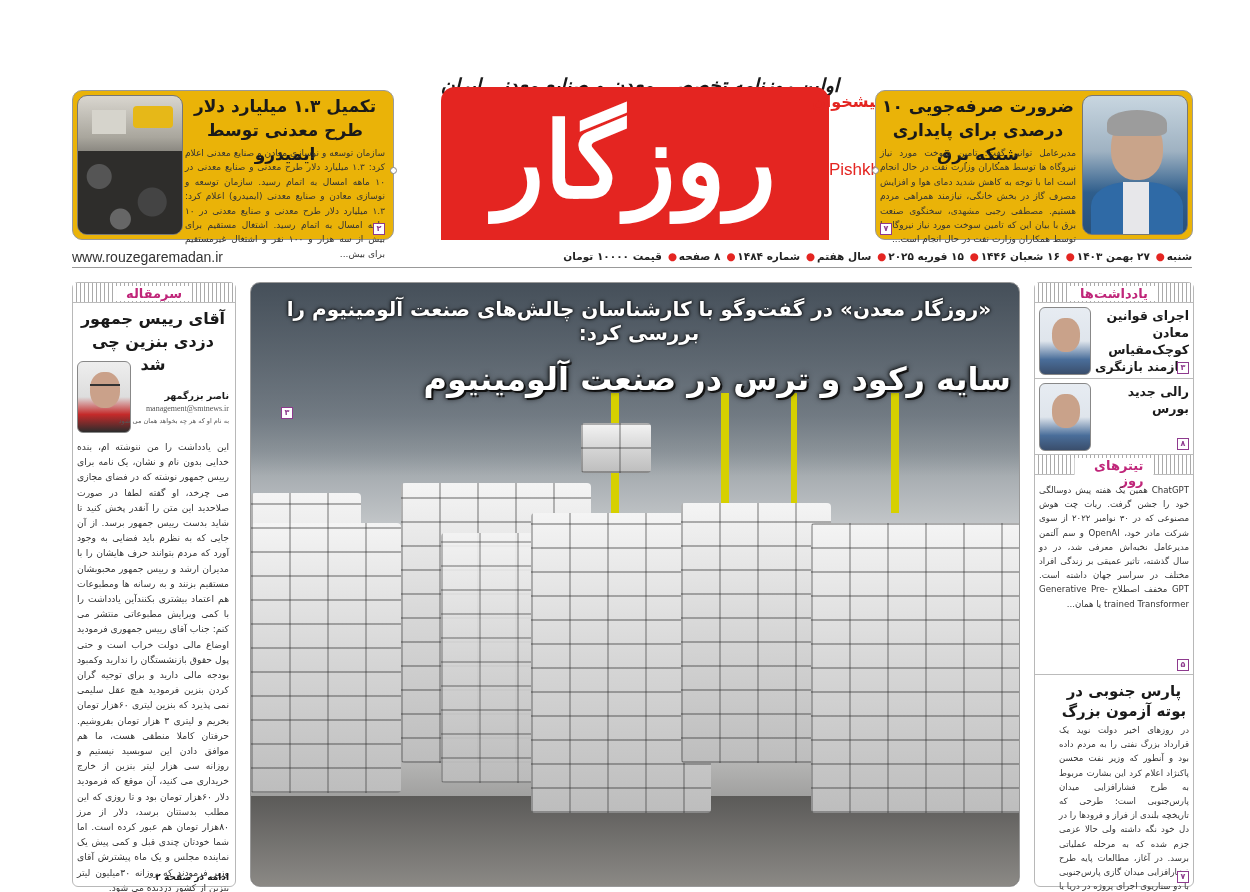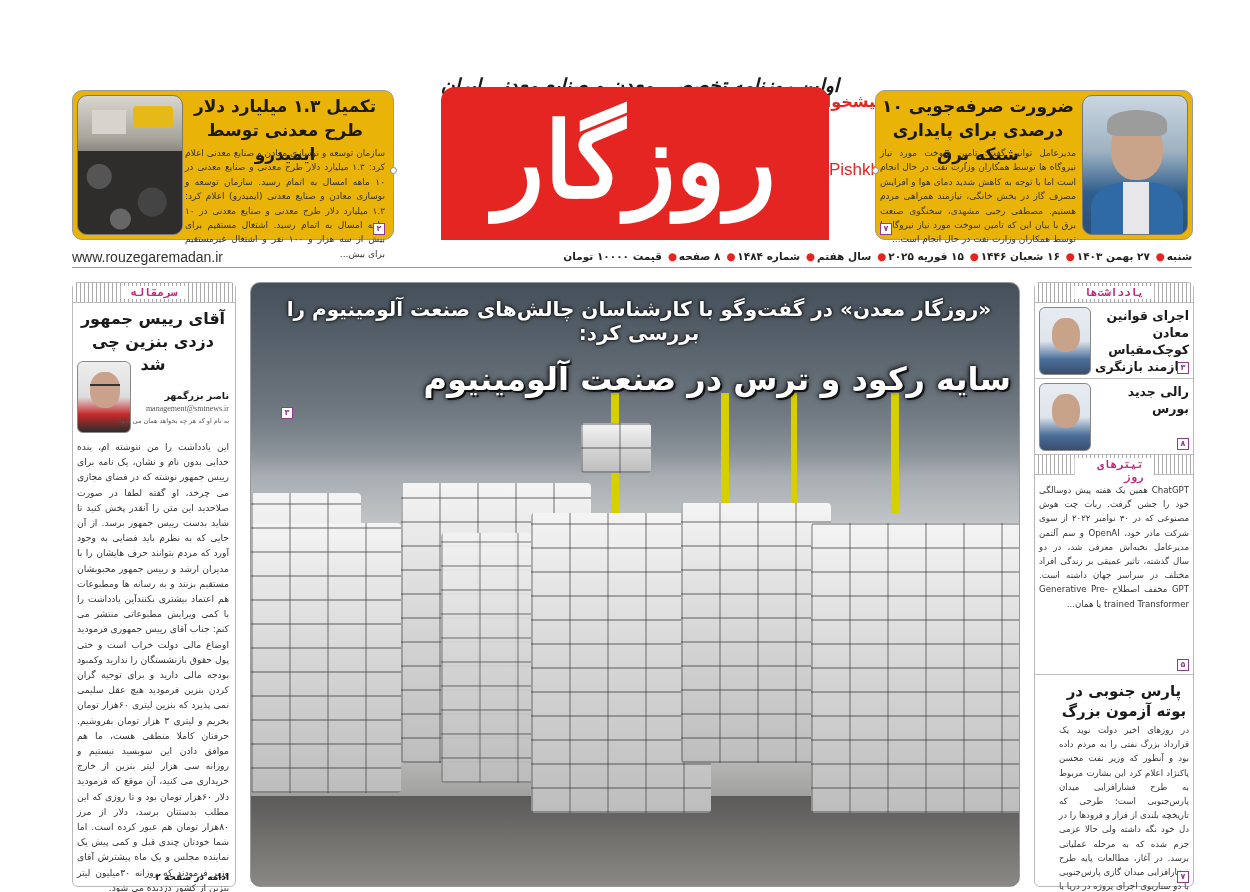--- a/index.html
+++ b/index.html
@@ -47,21 +47,21 @@
   .dateline { left: 72px; top: 248px; width: 1120px; height: 20px; border-bottom: 1px solid #999; }
   .dateline .date { position: absolute; right: 0; top: 2px; font-size: 10.5px; font-weight: bold; color: #222; white-space: nowrap; }
   .dateline .date .bullet { color: #e42521; padding: 0 2px; }
   .dateline .site { position: absolute; left: 0; top: 1px; font-family: Liberation Sans, sans-serif; font-size: 14px; color: #333; direction: ltr; }
 
   
   .col { border: 1px solid #b8b8b8; border-radius: 6px; background: #fff; }
   .col-left { left: 72px; top: 282px; width: 164px; height: 605px; }
   .col-right { left: 1034px; top: 282px; width: 160px; height: 605px; }
   .col-head { position: relative; height: 20px; border-bottom: 1px solid #bbb; background: repeating-linear-gradient(90deg, #fff 0 3px, #aaa 3px 4px); }
-  .col-head .lbl { position: absolute; left: 50%; top: 3px; transform: translateX(-50%); background: #fff; padding: 0 10px; font-size: 11px; color: #c0267a; font-weight: bold; font-family: Liberation Mono, monospace; }
+  .col-head .lbl { position: absolute; left: 50%; top: 3px; transform: translateX(-50%); background: #fff; padding: 0 10px; font-size: 13px; color: #c0267a; font-weight: bold; }
 
   .editorial-title { position: absolute; right: 6px; top: 24px; width: 152px; text-align: center; font-weight: bold; font-size: 16px; line-height: 23px; }
   .author-photo { position: absolute; left: 4px; top: 78px; width: 54px; height: 72px; border-radius: 6px; border: 1px solid #888; overflow: hidden; background: linear-gradient(180deg, #eee 0%, #ddd 50%, #c42a2a 75%, #2c2c2c 100%); }
   .author-photo .face { position: absolute; left: 12px; top: 10px; width: 30px; height: 36px; border-radius: 45%; background: #caa18a; }
   .author-photo .glasses { position: absolute; left: 12px; top: 22px; width: 30px; height: 6px; border-top: 2px solid #333; }
   .author-name { position: absolute; right: 6px; top: 107px; font-size: 9.5px; font-weight: bold; }
   .author-email { position: absolute; right: 6px; top: 121px; font-family: "Liberation Serif", serif; font-size: 8px; color: #555; direction: ltr; }
   .author-tag { position: absolute; right: 6px; top: 134px; font-size: 6.5px; color: #555; white-space: nowrap; }
   .editorial-body { position: absolute; right: 6px; top: 156px; width: 152px; font-size: 9.2px; line-height: 15.2px; text-align: justify; color: #333; }
   .continue { position: absolute; right: 6px; bottom: 4px; font-size: 9px; font-weight: bold; }

